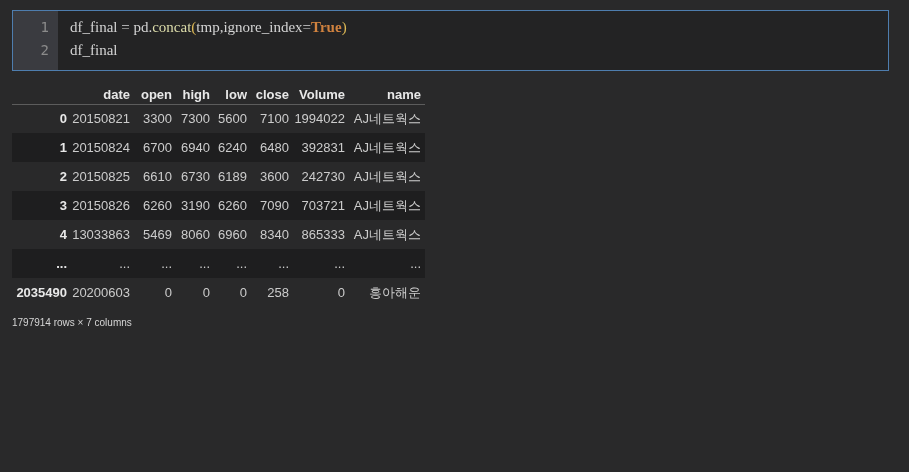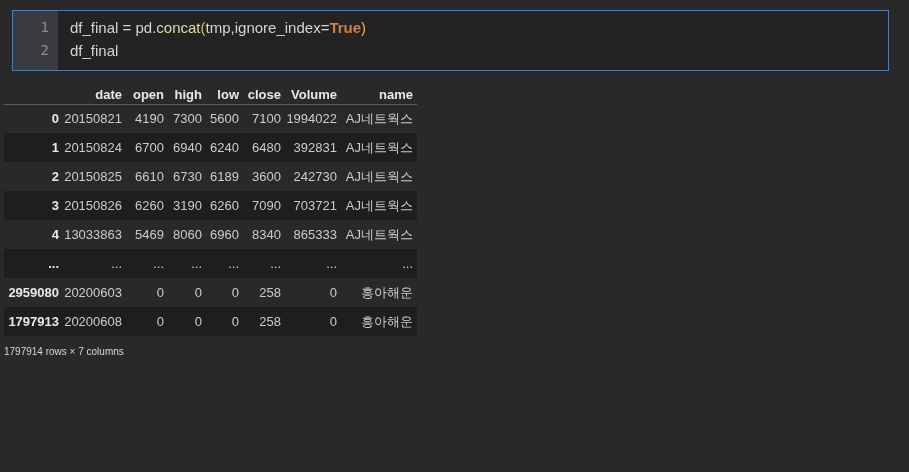--- a/index.html
+++ b/index.html
@@ -33,34 +33,34 @@
     color: #8b8b8b;
     text-align: right;
     padding-right: 9px;
   }
   .code {
     flex: 1 1 auto;
     padding: 5px 0 0 12px;
     background: #232324;
   }
   .code-line {
-    font-family: Liberation Sans, sans-serif;
+    font-family: Liberation Serif, serif;
     font-size: 15px;
     line-height: 23px;
     white-space: pre;
   }
   .tok-default  { color: #d4d4d4; }
   .tok-function { color: #dcdcaa; }
   .tok-bracket  { color: #ddb855; }
   .tok-constant { color: #d0823f; font-weight: bold; }
 
   
   .output {
     position: absolute;
-    left: 4px; top: 85px;
+    left: 12px; top: 85px;
   }
   table.df {
     border-collapse: collapse;
     table-layout: fixed;
     font-size: 13px;
     color: #cccccc;
   }
   table.df th, table.df td {
     text-align: right;
     vertical-align: middle;
@@ -129,21 +129,21 @@
           <th>low</th>
           <th>close</th>
           <th>Volume</th>
           <th>name</th>
         </tr>
     </thead>
     <tbody>
         <tr>
           <th>0</th>
           <td>20150821</td>
-          <td>4190</td>
+          <td>3300</td>
           <td>7300</td>
           <td>5600</td>
           <td>7100</td>
           <td>1994022</td>
           <td>AJ네트웍스</td>
         </tr>
         <tr>
           <th>1</th>
           <td>20150824</td>
           <td>6700</td>
@@ -187,32 +187,22 @@
           <th>...</th>
           <td>...</td>
           <td>...</td>
           <td>...</td>
           <td>...</td>
           <td>...</td>
           <td>...</td>
           <td>...</td>
         </tr>
         <tr>
-          <th>2959080</th>
+          <th>2035490</th>
           <td>20200603</td>
-          <td>0</td>
-          <td>0</td>
-          <td>0</td>
-          <td>258</td>
-          <td>0</td>
-          <td>흥아해운</td>
-        </tr>
-        <tr>
-          <th>1797913</th>
-          <td>20200608</td>
           <td>0</td>
           <td>0</td>
           <td>0</td>
           <td>258</td>
           <td>0</td>
           <td>흥아해운</td>
         </tr>
       </tbody>
   </table>
   <div class="shape-text">1797914 rows × 7 columns</div>

